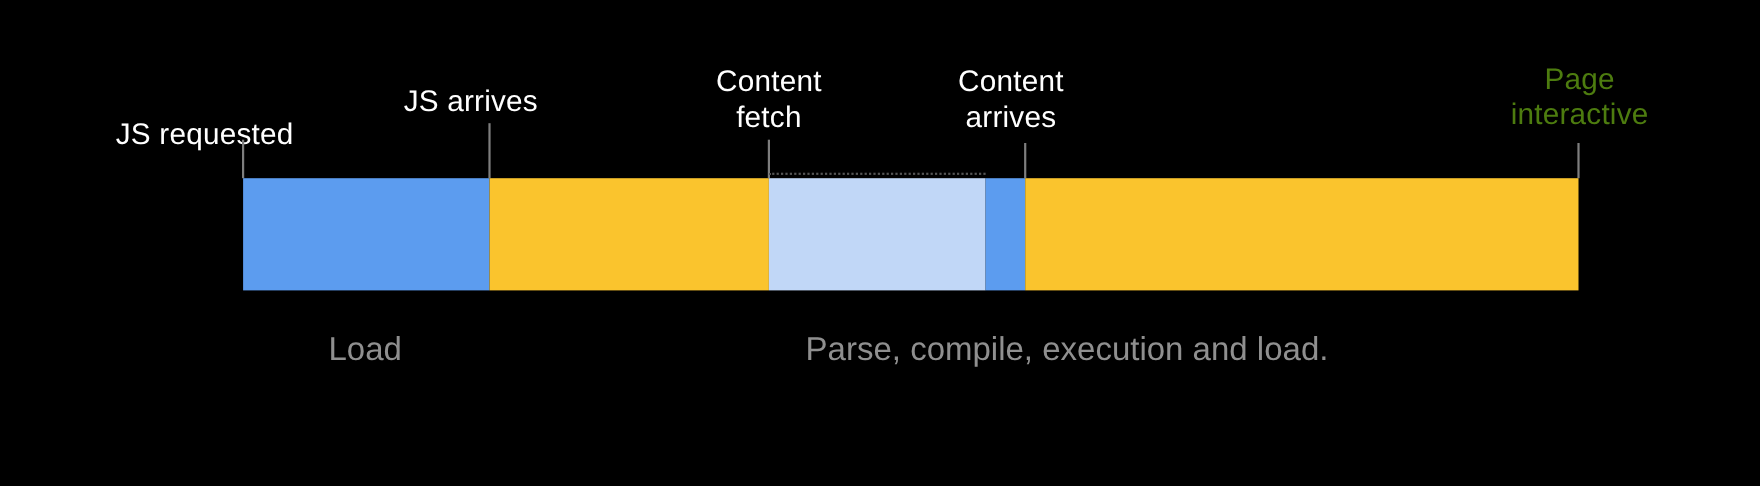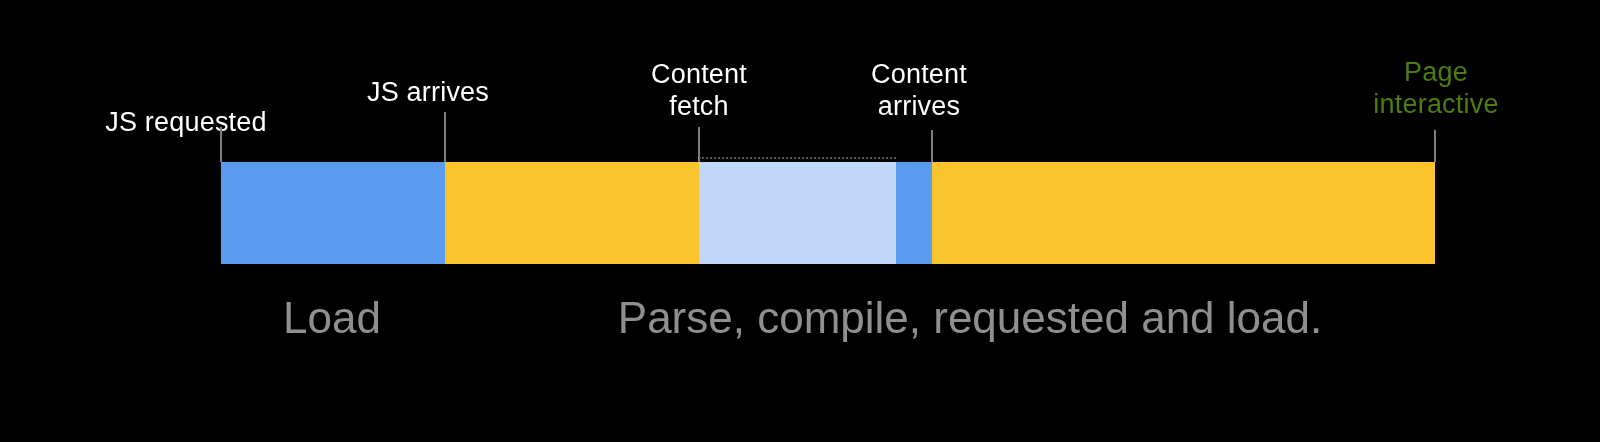--- a/index.html
+++ b/index.html
@@ -39,21 +39,21 @@
     font-size: 27px;
     line-height: 32px;
     white-space: pre-line;
     font-weight: 400;
     letter-spacing: 0.2px;
   }
   .caption {
     position: absolute;
     transform: translateX(-50%);
     text-align: center;
-    font-size: 44px;
+    font-size: 30px;
     line-height: 44px;
     font-weight: 400;
     white-space: nowrap;
   }
 </style>
 </head>
 <body>
 
 <div class="stage" style="background: rgb(0, 0, 0);">
   <div id="labels-layer">
@@ -78,15 +78,15 @@
       <div class="seg" style="left: 224px; width: 254px; background: rgb(250, 196, 45);"></div>
       <div class="seg" style="left: 478px; width: 197px; background: rgb(193, 215, 247);"></div>
       <div class="seg" style="left: 675px; width: 36px; background: rgb(92, 156, 239);"></div>
       <div class="seg" style="left: 711px; width: 503px; background: rgb(250, 196, 45);"></div>
     </div>
   <div id="overlays-layer">
       <div class="dotted-top" style="left: 699px; width: 197px; top: 157px; border-top-color: rgb(85, 85, 85);"></div>
     </div>
   <div id="captions-layer">
       <div class="caption" style="left: 332px; top: 296px; color: rgb(143, 143, 143);">Load</div>
-      <div class="caption" style="left: 970px; top: 296px; color: rgb(143, 143, 143);">Parse, compile, requested and load.</div>
+      <div class="caption" style="left: 970px; top: 296px; color: rgb(143, 143, 143);">Parse, compile, execution and load.</div>
     </div>
 </div>
 
 </body></html>

